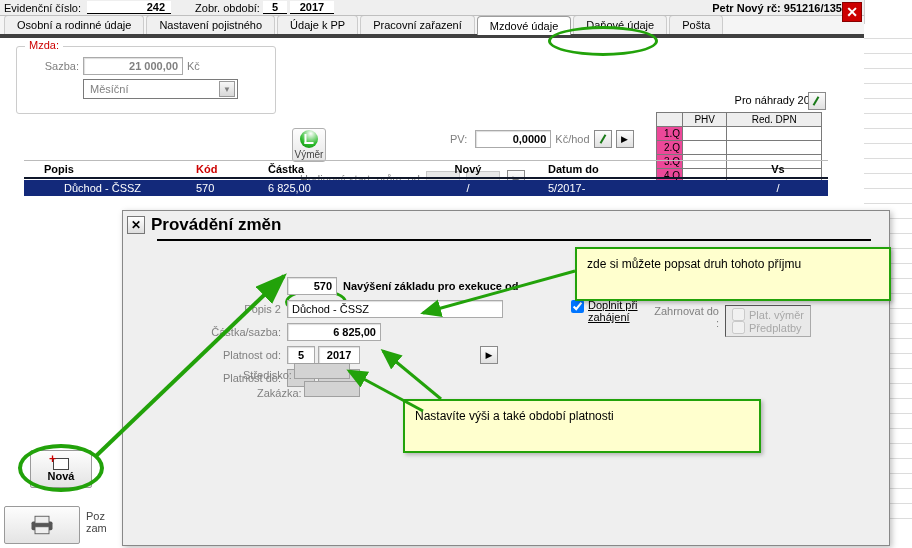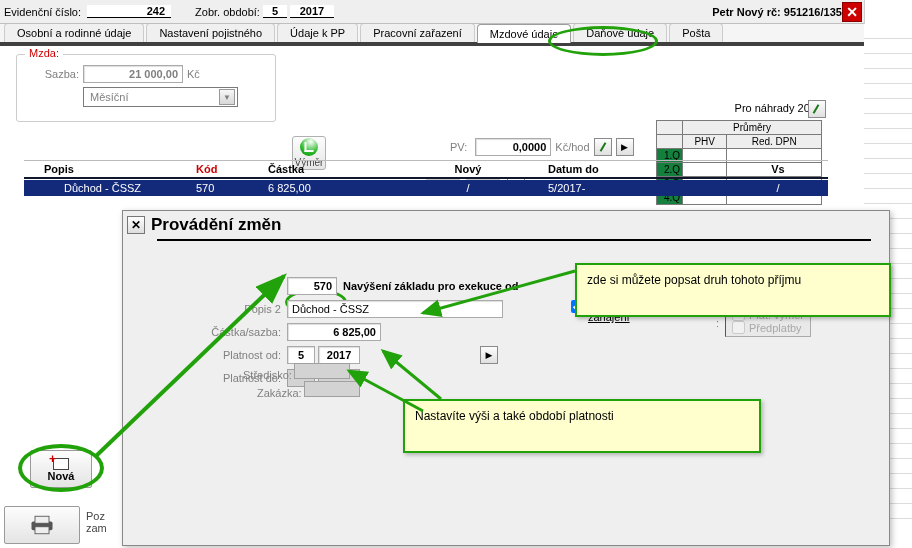--- a/index.html
+++ b/index.html
@@ -1,20 +1,20 @@
 <!DOCTYPE html>
 <html><head>
 <meta charset="utf-8">
 <style>
   * { box-sizing: border-box; margin: 0; padding: 0; font-family: "Segoe UI", Tahoma, sans-serif; }
   body { background: #fff; font-size: 11px; width: 912px; height: 548px; overflow: hidden; position: relative; }
   .app { position: relative; width: 912px; height: 548px; }
 
   
-  .topbar { background: #efefef; border-bottom: 1px solid #bfbfbf; height: 24px; display: flex; align-items: center; padding: 0 4px; font-weight: bold; position: relative; }
+  .topbar { background: #efefef; border-bottom: 1px solid #bfbfbf; height: 16px; display: flex; align-items: center; padding: 0 4px; font-weight: bold; position: relative; }
   .topbar-right-gap { position:absolute; right:0; top:0; width:48px; height:24px; background:#fff; border-left:1px solid #d0d0d0;}
   .evid-label { font-weight: normal; margin-right: 6px; }
   .evid-val { display:inline-block; width:84px; background:#fff; border-bottom:1px solid #000; text-align:right; padding:0 6px; font-weight:bold; margin-right:24px;}
   .zobr-seg { font-weight:normal; }
   .zobr-m, .zobr-y { display:inline-block; background:#fff; border-bottom:1px solid #000; text-align:center; font-weight:bold; }
   .zobr-m { width:24px; } .zobr-y { width:44px; }
   .name-seg { margin-left:auto; margin-right:60px; font-weight:bold;}
   .close-x { position:absolute; top:2px; right:50px; width:20px; height:20px; background:#cc0000; color:#fff; display:flex; align-items:center; justify-content:center; font-weight:bold; font-size:14px; border:1px solid #880000;}
 
   
@@ -45,21 +45,21 @@
   .small-disabled{ width:34px; height:16px; background:#e8e8e8; border:1px solid #c8c8c8; margin:0 3px;}
 
   
   .nahr { position:absolute; left:656px; top:56px; width:166px;}
   .nahr-cap { text-align:right; font-size:11px;}
   .nahr-pencil { position:absolute; right:-4px; top:-2px; width:18px; height:18px; background:linear-gradient(#fcfcfc,#e0e0e0); border:1px solid #8a8a8a;}
   .nahr-pencil::before{content:"";position:absolute;left:6px;top:3px;width:2px;height:10px;background:#1a7a18;transform:rotate(30deg);}
   .nahr-tbl{ border-collapse:collapse; margin-top:6px; width:100%;}
   .nahr-tbl th,.nahr-tbl td{border:1px solid #7a7a7a; font-weight:normal; font-size:10px; height:14px;}
   .nahr-tbl th{ background:#eee;}
-  .row-hdr{ width:26px; background:#15803d; text-align:right; padding-right:2px;}
+  .row-hdr{ width:26px; background:#ec4899; text-align:right; padding-right:2px;}
 
   
   .grid-head{position:absolute; left:24px; top:160px; width:804px; display:flex; border-top:1px solid #bbb; border-bottom:2px solid #0f172a; font-weight:bold; padding:2px 0;}
   .gh-popis{flex:0 0 172px;} .gh-kod{flex:0 0 72px;color:#cc0000;} .gh-castka{flex:0 0 120px;} .gh-ucet{flex:0 0 160px;text-align:center;} .gh-datum{flex:0 0 180px;} .gh-vs{flex:1;text-align:center;}
   .grid-row{position:absolute; left:24px; top:180px; width:804px; background:#13297a; color:#fff; display:flex; padding:2px 0; font-family:"Consolas",monospace;}
   .grid-row span{white-space:pre;}
 
   
   .dialog{position:absolute; left:122px; top:210px; width:768px; height:336px; background:#efefef; border:1px solid #888; box-shadow:2px 2px 6px rgba(0,0,0,.25);}
   .dlg-hdr{display:flex; align-items:center; height:28px; padding:0 4px;}
@@ -81,21 +81,21 @@
   .zahr-inset{border:1px inset #aaa; background:#e9e9e9; margin-left:6px; padding:2px 6px;}
   .zahr-inset label{display:flex;align-items:center;color:#a8a8a8;}
   .zahr-inset input{margin-right:4px;}
   .stred-row{position:absolute; left:120px; bottom:6px;}
   .zak-row{position:absolute; left:134px; bottom:-12px;}
   .gray-box{background:#d3d3d3;border:1px solid #a0a0a0;width:56px;height:16px;display:inline-block;margin-left:2px;}
 
   
   .oval-570{position:absolute; left:162px; top:48px; width:62px; height:26px; border:3px solid #22a20a; border-radius:50%; pointer-events:none;}
   .callout{position:absolute; background:#ffffce; border:2px solid #22a20a; box-shadow:2px 2px 4px rgba(0,0,0,.25); padding:8px 10px; font-size:12px;}
-  .callout-top{ left:452px; top:22px; width:316px; height:54px;}
+  .callout-top{ left:452px; top:6px; width:316px; height:54px;}
   .callout-mid{ left:280px; top:158px; width:358px; height:54px;}
   .svg-lines{position:absolute;left:0;top:0;pointer-events:none;}
 
   
   .nova-btn{position:absolute; left:30px; top:450px; width:62px; height:38px; background:linear-gradient(#fdfdfd,#e4e4e4); border:1px solid #9a9a9a; border-radius:2px; display:flex; flex-direction:column; align-items:center; justify-content:center; font-weight:bold;}
   .nova-btn .icn{width:20px;height:14px; position:relative;}
   .nova-btn .icn::before{content:"";position:absolute;left:2px;top:2px;width:14px;height:10px;background:#fff;border:1px solid #444;}
   .nova-btn .icn::after{content:"+";position:absolute;left:-2px;top:-4px;color:#cc0000;font-weight:bold;font-size:12px;}
   .nova-oval{position:absolute; left:18px; top:444px; width:86px; height:48px; border:4px solid #22a20a; border-radius:50%; pointer-events:none;}
 
@@ -169,24 +169,20 @@
       <span class="small-disabled"></span>
       <span class="small-disabled"></span>
       <span class="mini-btn">▶</span>
     </div>
 
     <div class="nahr">
       <div class="nahr-cap">Pro náhrady 2017</div>
       <div class="nahr-pencil"></div>
       <table class="nahr-tbl">
         <tbody>
-            <tr>
-              <th class="row-hdr"></th>
-              <th colspan="2">Průměry</th>
-            </tr>
         <tr>
               <th class="row-hdr"></th>
               <th>PHV</th>
               <th>Red. DPN</th>
             </tr>
         <tr>
               <td class="row-hdr">1.Q</td>
               <td></td>
               <td></td>
             </tr>

